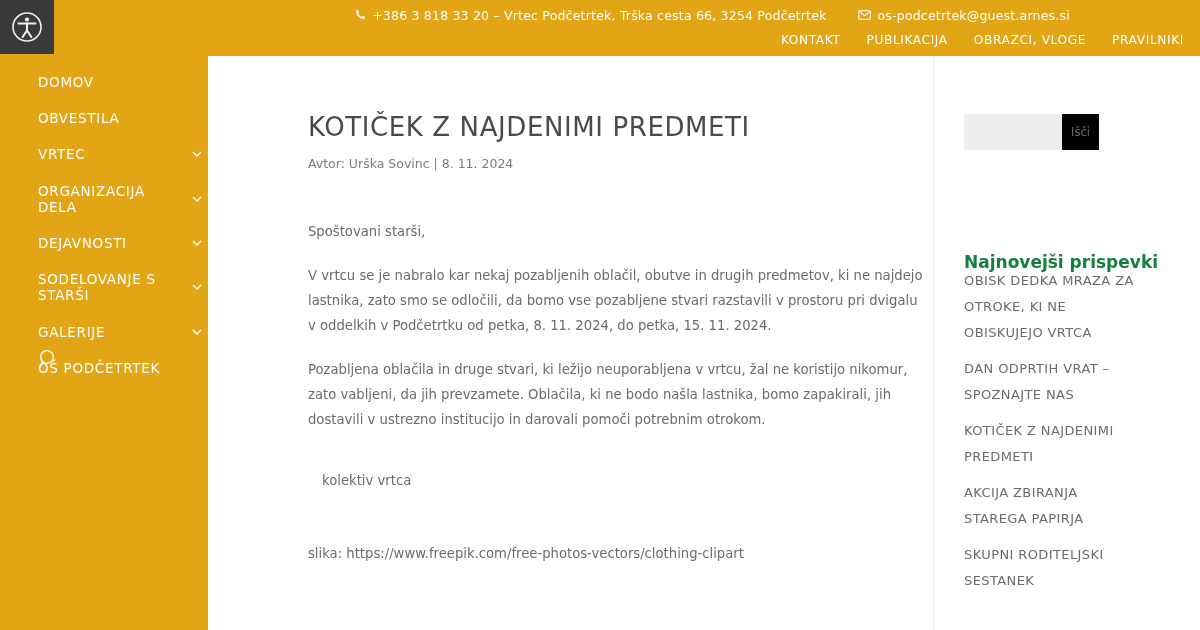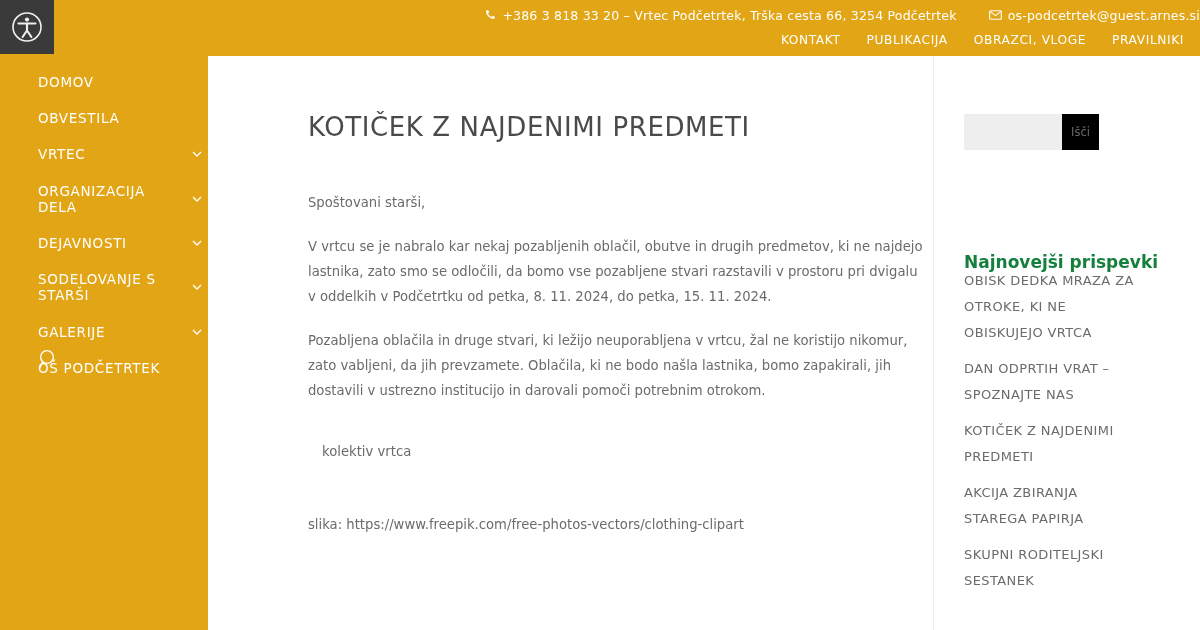--- a/index.html
+++ b/index.html
@@ -65,21 +65,21 @@
     left: 224px; top: 0;
     width: 976px; height: 56px;
     background: #e2a516;
   }
   .topbar-contact {
     position: absolute;
     left: 0; top: 0;
     width: 976px; height: 30px;
     display: flex;
     align-items: center;
-    justify-content: flex-end;
+    justify-content: center;
     gap: 6px;
     font-size: 12.5px;
     color: #ffffff;
     font-family: "DejaVu Sans", sans-serif;
     letter-spacing: 0.2px;
   }
   .topbar-contact .ci { display: inline-flex; align-items: center; }
   .topbar-contact .phone-text { margin-right: 26px; }
   .topbar-contact .mail-block { display: inline-flex; align-items: center; gap: 6px; }
 
@@ -313,20 +313,21 @@
       <span>PUBLIKACIJA</span>
       <span>OBRAZCI, VLOGE</span>
       <span>PRAVILNIKI</span>
     </div>
   </div>
 
   <div class="content">
 
     <div class="content-inner">
       <h1 class="post-title">KOTIČEK Z NAJDENIMI PREDMETI</h1>
+      <div class="post-meta">Avtor: Urška Sovinc | 8. 11. 2024</div>
 
       <div class="post-body">
         <p>Spoštovani starši,</p>
         <p>V vrtcu se je nabralo kar nekaj pozabljenih oblačil, obutve in drugih predmetov, ki ne najdejo lastnika, zato smo se odločili, da bomo vse pozabljene stvari razstavili v prostoru pri dvigalu  v  oddelkih v Podčetrtku od petka, 8. 11. 2024, do petka, 15. 11. 2024.</p>
         <p>Pozabljena oblačila in druge stvari, ki ležijo neuporabljena v vrtcu, žal ne koristijo nikomur, zato vabljeni, da jih prevzamete. Oblačila, ki ne bodo našla lastnika, bomo zapakirali, jih dostavili v ustrezno institucijo in darovali pomoči potrebnim otrokom.</p>
         <p class="signature">kolektiv vrtca</p>
         <p class="credit">slika: https://www.freepik.com/free-photos-vectors/clothing-clipart</p>
       </div>
     </div>
 

